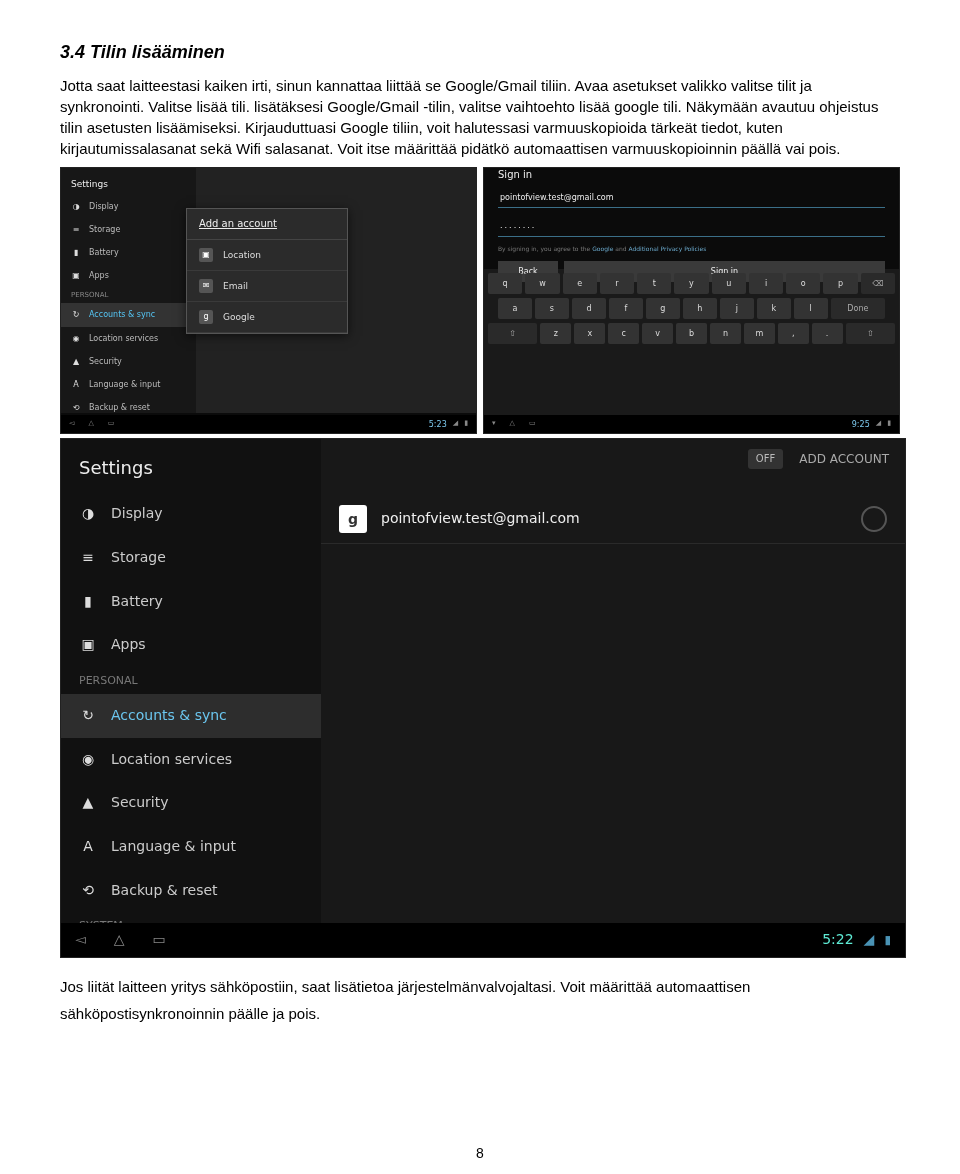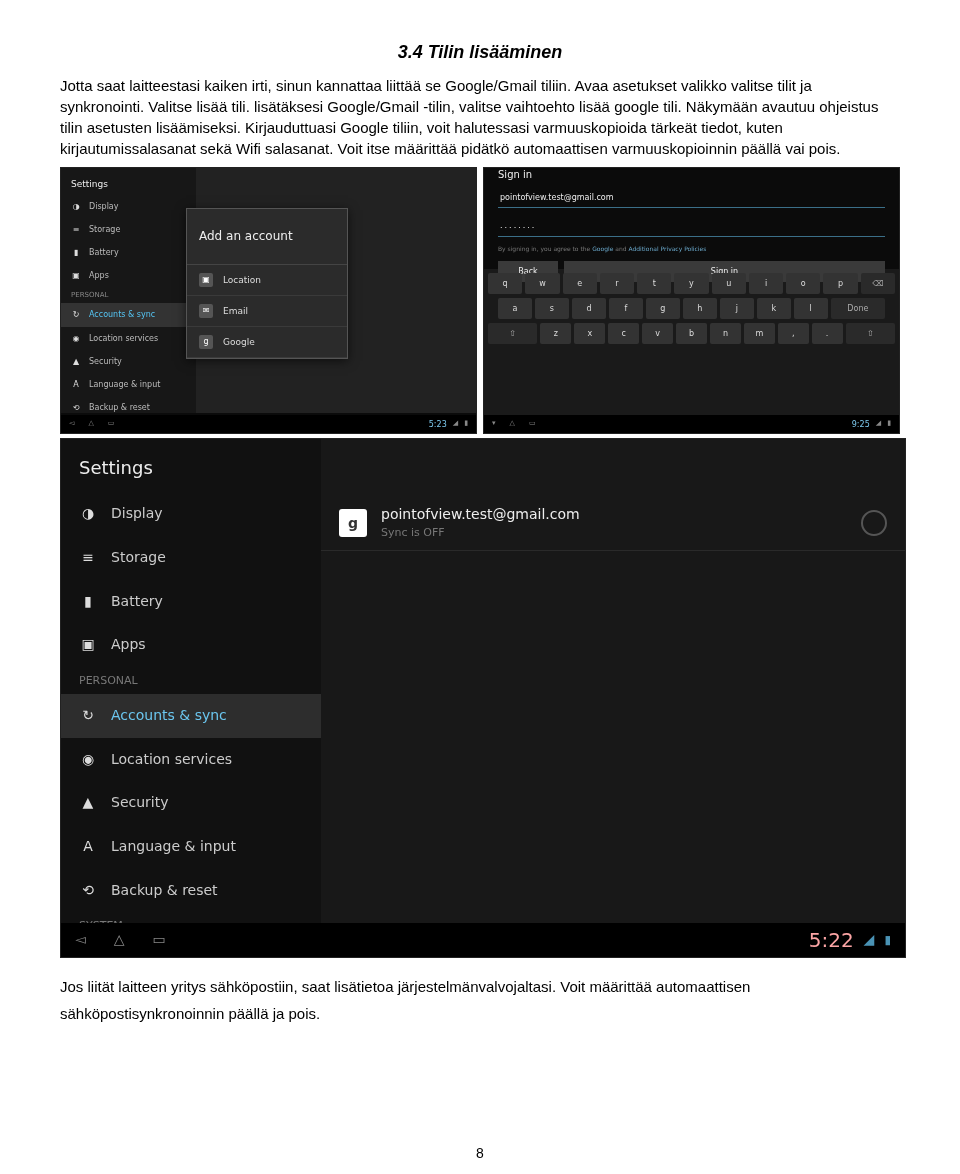--- a/index.html
+++ b/index.html
@@ -11,21 +11,20 @@
     color: #000;
     background: #fff;
     font-size: 15px;
     line-height: 1.4;
   }
   h2.section {
     font-style: italic;
     font-weight: bold;
     font-size: 18px;
     margin: 0 0 10px 0;
-    text-align: center;
   }
   p.body-text {
     margin: 0 0 6px 0;
     text-align: left;
   }
   .screenshot-row {
     display: flex;
     gap: 6px;
     margin-top: 8px;
   }
@@ -92,24 +91,25 @@
   .popup {
     position: absolute;
     top: 40px;
     left: -10px;
     width: 160px;
     background: #2b2b2b;
     border: 1px solid #555;
     box-shadow: 0 2px 10px rgba(0,0,0,0.6);
   }
   .popup-title {
-    padding: 19px 12px;
-    font-size: 12px;
+    padding: 8px 12px;
+    font-size: 10px;
     color: #eee;
     border-bottom: 1px solid #444;
+    text-decoration: underline;
   }
   .popup-item {
     display: flex;
     align-items: center;
     gap: 10px;
     padding: 8px 12px;
     border-bottom: 1px solid #3a3a3a;
     font-size: 9px;
     color: #ddd;
   }
@@ -289,21 +289,21 @@
     height: 34px;
     background: #000;
     display: flex;
     align-items: center;
     justify-content: space-between;
     padding: 0 14px;
   }
   .navL-left { display: flex; gap: 28px; }
   .navL-left .nic { color: #888; font-size: 14px; }
   .navL-right { display: flex; gap: 10px; align-items: center; }
-  .clockL { color: #fca5a5; font-size: 20px; }
+  .clockL { color: #5eead4; font-size: 14px; }
   .wifiL { color: #4a93b5; font-size: 14px; }
   .battL { color: #4a93b5; font-size: 12px; }
   .footer-num {
     text-align: center;
     margin-top: 120px;
     font-size: 14px;
   }
 </style>
 </head>
 <body>
@@ -495,40 +495,43 @@
           <span class="L-ic">A</span>
           <span>Language &amp; input</span>
         </div>
       <div class="L-item">
           <span class="L-ic">⟲</span>
           <span>Backup &amp; reset</span>
         </div>
       <div class="L-head">SYSTEM</div>
     </div>
     <div class="large-main">
+      <div class="L-topbar">
+        <span class="switch">OFF</span>
+        <span>ADD ACCOUNT</span>
+      </div>
       <div class="acct-row">
         <div class="g-ic">g</div>
         <div class="acct-texts">
           <div class="acct-email">pointofview.test@gmail.com</div>
-          <div class="acct-sub">Sync is OFF</div>
         </div>
         <div class="sync-ic"></div>
       </div>
     </div>
   </div>
   <div class="navbar-large">
     <div class="navL-left">
       <span class="nic">◅</span>
       <span class="nic">△</span>
       <span class="nic">▭</span>
     </div>
     <div class="navL-right">
       <span class="clockL">5:22</span>
       <span class="wifiL">◢</span>
       <span class="battL">▮</span>
     </div>
   </div>
 </div>
 
 <p class="body-text" style="margin-top:18px;">Jos liität laitteen yritys sähköpostiin, saat lisätietoa järjestelmänvalvojaltasi. Voit määrittää automaattisen</p>
-<p class="body-text">sähköpostisynkronoinnin päällä ja pois.</p>
+<p class="body-text">sähköpostisynkronoinnin päälle ja pois.</p>
 
 <div class="footer-num">8</div>
 
 </body></html>

